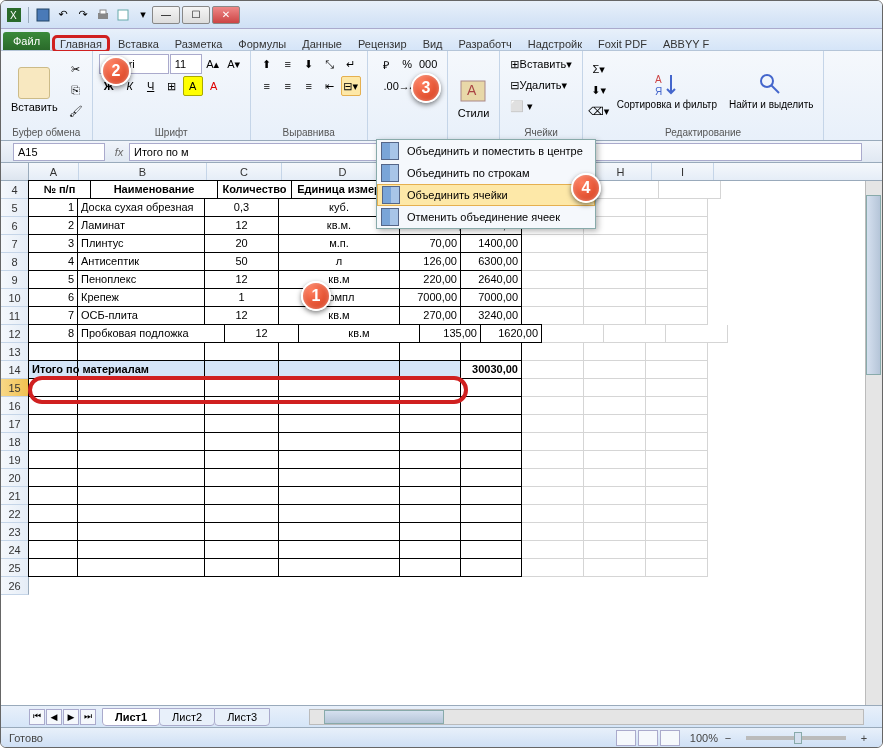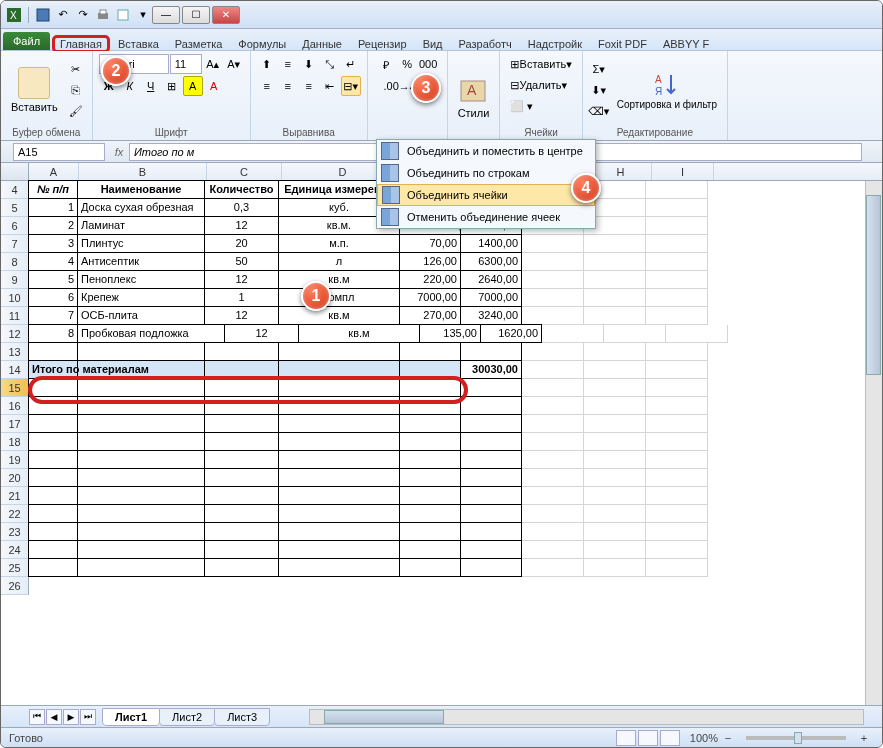--- a/index.html
+++ b/index.html
@@ -34,21 +34,21 @@
 
 .dropdown-menu { position: absolute; top: 88px; left: 375px; background: #f5f8fc; border: 1px solid #8aa; box-shadow: 2px 2px 6px rgba(0,0,0,0.3); z-index: 100; }
 .dropdown-item { padding: 5px 12px 5px 30px; font-size: 11px; cursor: pointer; position: relative; display: flex; align-items: center; min-width: 200px; }
 .dropdown-item:hover, .dropdown-item.hover { background: #fde8a8; border: 1px solid #e5b050; padding: 4px 11px 4px 29px; }
 .dropdown-icon { position: absolute; left: 4px; width: 18px; height: 18px; }
 .icon-merge { background: linear-gradient(90deg, #7aa5d8 50%, #a8c5e8 50%); border: 1px solid #568; }
 
 .namebox-row { height: 22px; background: linear-gradient(#f0f4fa, #e0e8f2); border-bottom: 1px solid #9ab; display: flex; align-items: center; }
 .namebox { width: 92px; height: 18px; margin: 0 4px 0 12px; background: #fff; border: 1px solid #aac; padding: 0 4px; font-size: 11px; display: flex; align-items: center; }
 .fx-label { width: 20px; text-align: center; font-style: italic; color: #666; }
-.formula-bar { flex: 1; height: 18px; background: #fff; border: 1px solid #aac; margin-right: 20px; padding: 0 4px; font-size: 11px; display: flex; align-items: center; font-style: italic; }
+.formula-bar { flex: 1; height: 18px; background: #fff; border: 1px solid #aac; margin-right: 20px; padding: 0 4px; font-size: 11px; display: flex; align-items: center; }
 
 .grid-area { position: relative; height: 542px; overflow: hidden; }
 .col-headers { display: flex; height: 18px; background: linear-gradient(#f5f8fc, #e5edf7); border-bottom: 1px solid #9ab; }
 .corner { width: 28px; background: linear-gradient(#f0f4fa, #dde5ef); border-right: 1px solid #9ab; }
 .col-header { text-align: center; font-size: 11px; color: #333; border-right: 1px solid #c5d5e8; line-height: 18px; background: linear-gradient(#f5f8fc, #e5edf7); }
 .grid-body { display: flex; }
 .row-headers { width: 28px; }
 .row-header { height: 18px; text-align: center; font-size: 11px; color: #333; border-bottom: 1px solid #c5d5e8; border-right: 1px solid #9ab; line-height: 18px; background: linear-gradient(90deg, #f5f8fc, #e5edf7); }
 .row-header.selected { background: linear-gradient(90deg, #f8d888, #f0c050); }
 .cells { position: relative; }
@@ -238,20 +238,28 @@
         </div>
         <div class="big-btn">
           <svg width="28" height="28">
               <text x="2" y="12" font-size="10" fill="#c44">А</text>
               <text x="2" y="24" font-size="10" fill="#46c">Я</text>
               <path d="M18 4 v18 M14 18 l4 4 l4 -4" stroke="#46c" fill="none" stroke-width="2"></path>
             </svg>
           <span style="font-size:10px;text-align:center;line-height:1.1">Сортировка
 и фильтр</span>
         </div>
+        <div class="big-btn">
+          <svg width="28" height="28">
+              <circle cx="10" cy="10" r="6" fill="none" stroke="#46c" stroke-width="2"></circle>
+              <line x1="14" y1="14" x2="22" y2="22" stroke="#46c" stroke-width="2"></line>
+            </svg>
+          <span style="font-size:10px;text-align:center;line-height:1.1">Найти и
+выделить</span>
+        </div>
       </div>
       <div class="ribbon-group-label">Редактирование</div>
     </div>
 
     <div class="dropdown-menu">
     <div class="dropdown-item">
           <span class="dropdown-icon icon-merge"></span>
           <span>Объединить и поместить в центре</span>
         </div>
         <div class="dropdown-item">
@@ -311,21 +319,21 @@
           <div class="row-header">20</div>
           <div class="row-header">21</div>
           <div class="row-header">22</div>
           <div class="row-header">23</div>
           <div class="row-header">24</div>
           <div class="row-header">25</div>
           <div class="row-header">26</div>
         </div>
       <div class="cells" id="cells">
           <div class="grid-row">
-            <div class="cell bordered header-cell" style="width: 50px; font-style: italic;">№ п/п</div>
+            <div class="cell bordered header-cell" style="width: 63px;">№ п/п</div>
             <div class="cell bordered header-cell" style="width: 128px;">Наименование</div>
             <div class="cell bordered header-cell" style="width: 75px;">Количество</div>
             <div class="cell bordered header-cell" style="width: 122px;">Единица измерения</div>
             <div class="cell bordered header-cell" style="width: 62px;">Цена</div>
             <div class="cell bordered header-cell" style="width: 62px;">Сумма</div>
             <div class="cell " style="width: 62px;"></div>
             <div class="cell " style="width: 62px;"></div>
             <div class="cell " style="width: 62px;"></div>
           </div>
           <div class="grid-row">

